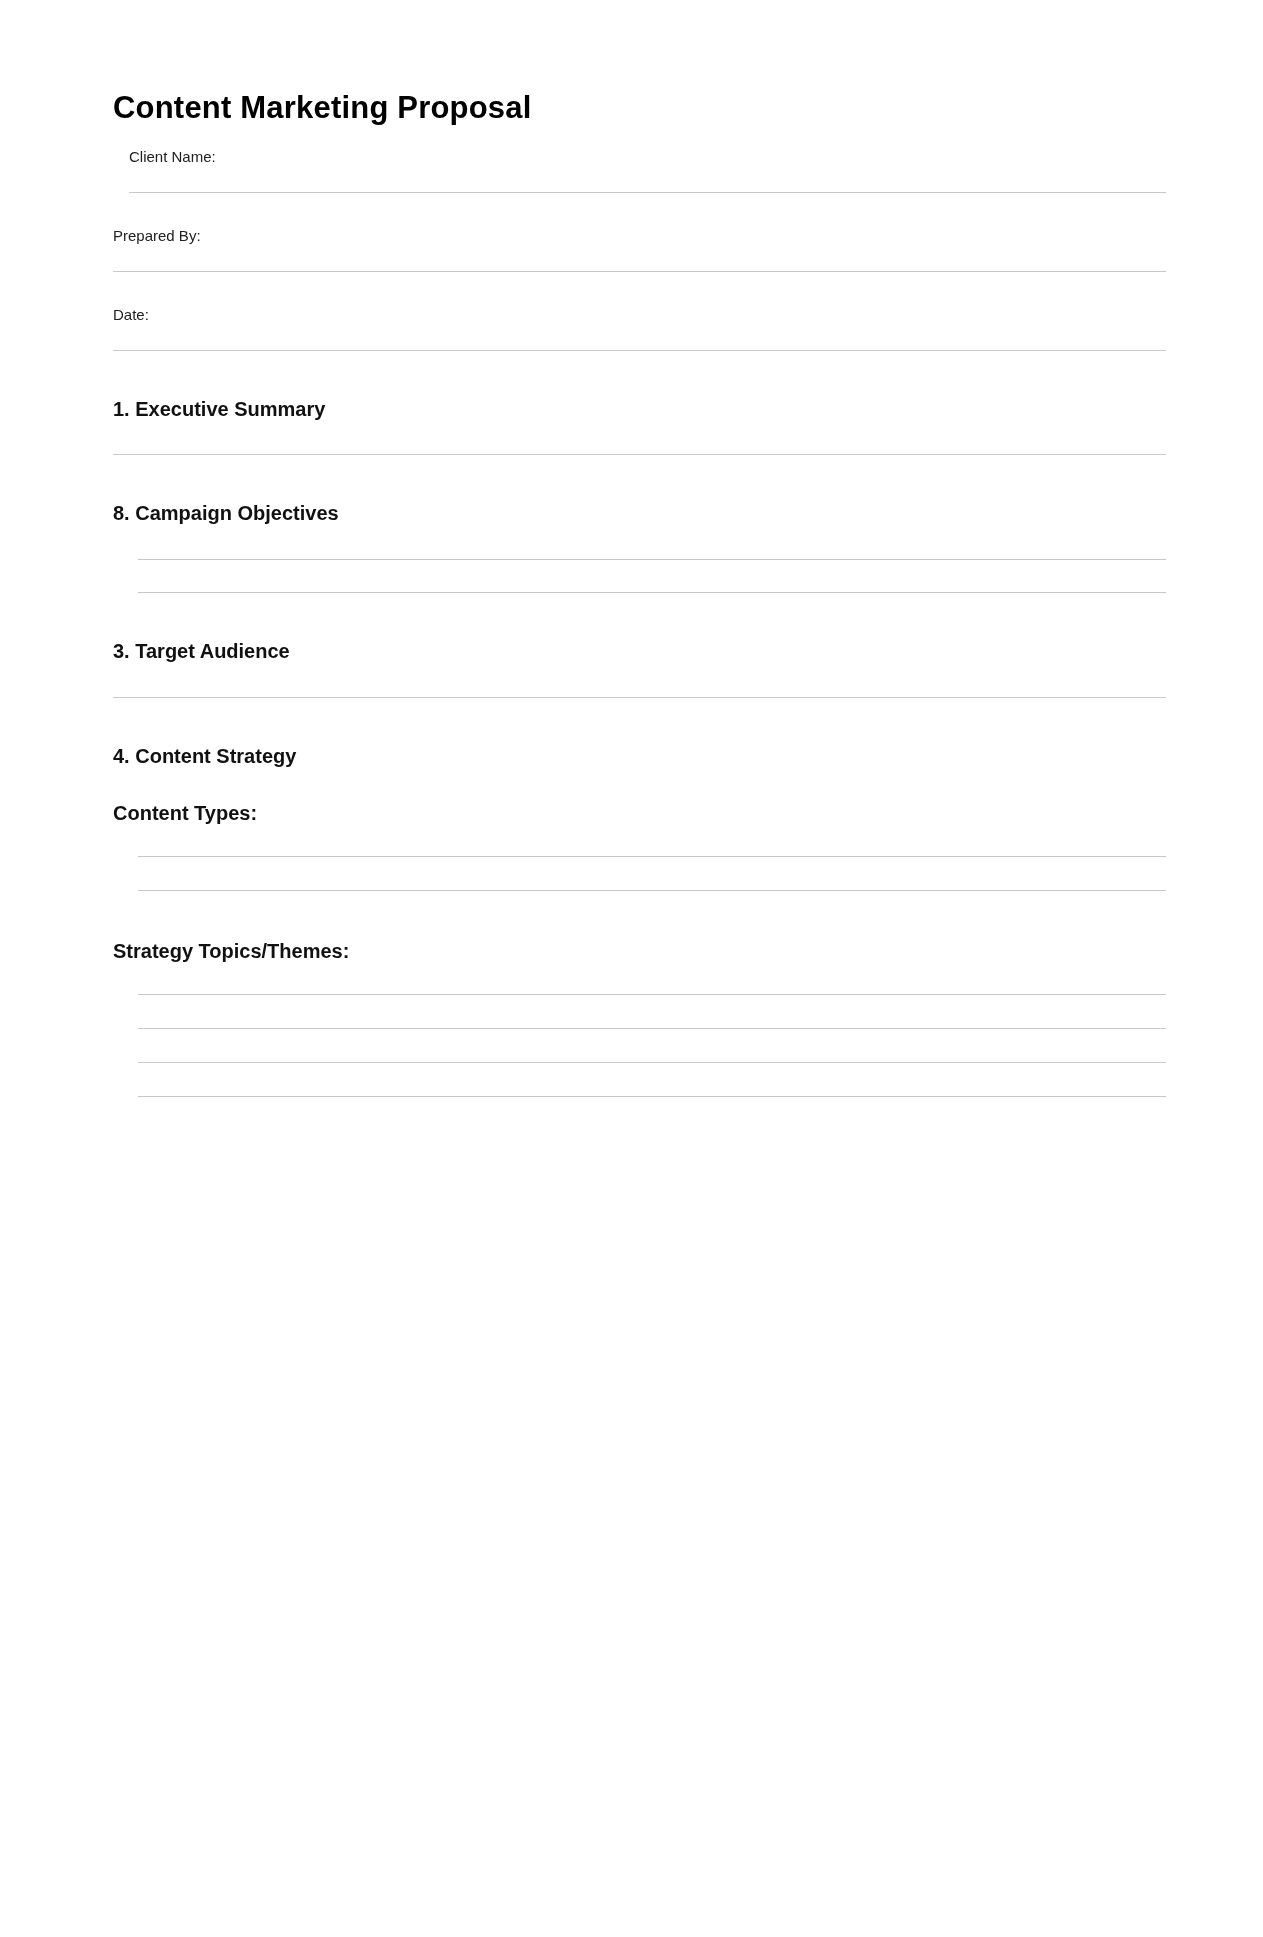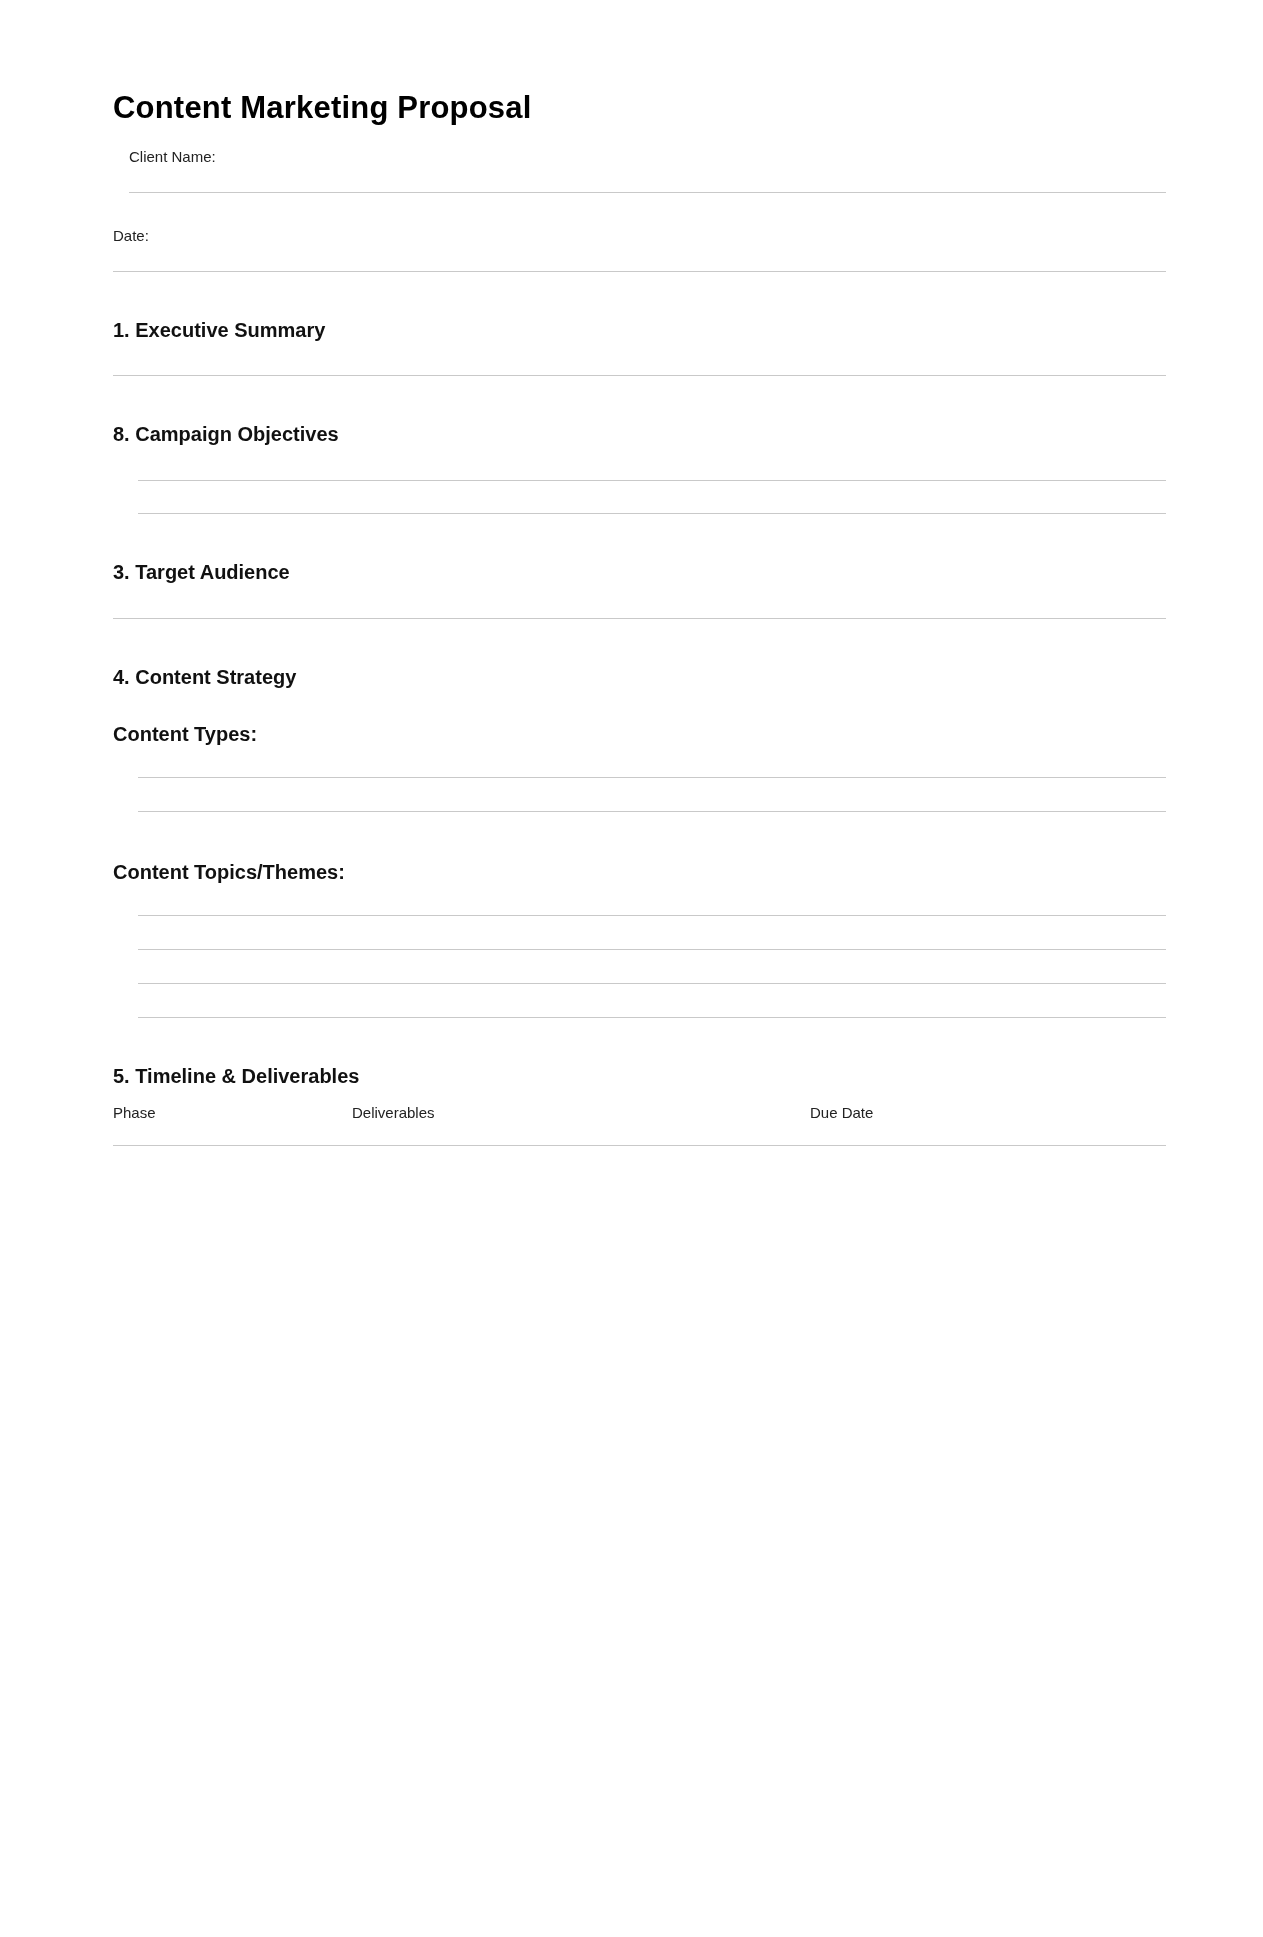--- a/index.html
+++ b/index.html
@@ -79,20 +79,24 @@
 
 <div class="page">
 
   <h1 class="doc-title">Content Marketing Proposal</h1>
 
   <div class="meta-field first">
     <div class="meta-label">Client Name:</div>
     <div class="write-line blank-26"></div>
   </div>
 
+  <div class="meta-field">
+    <div class="meta-label">Prepared By:</div>
+    <div class="write-line blank-26"></div>
+  </div>
 
   <div class="meta-field">
     <div class="meta-label">Date:</div>
     <div class="write-line blank-26"></div>
   </div>
 
   <div>
     <h2 class="section-heading">1. Executive Summary</h2>
     <div class="write-line blank-32"></div>
   </div>
@@ -111,34 +115,25 @@
   <div>
     <h2 class="section-heading">4. Content Strategy</h2>
 
     <div>
       <div class="sub-label first">Content Types:</div>
       <div class="write-line blank-33 indent"></div>
       <div class="write-line blank-33 indent"></div>
     </div>
 
     <div>
-      <div class="sub-label">Content Topics/Themes:</div>
+      <div class="sub-label">Strategy Topics/Themes:</div>
       <div class="write-line blank-33 indent"></div>
       <div class="write-line blank-33 indent"></div>
     </div>
 
     <div>
       <div class="write-line blank-33 indent"></div>
       <div class="write-line blank-33 indent"></div>
     </div>
   </div>
 
-  <div>
-    <h2 class="section-heading">5. Timeline &amp; Deliverables</h2>
-    <div class="table-header">
-      <div class="col-phase">Phase</div>
-      <div class="col-deliverables">Deliverables</div>
-      <div class="col-due">Due Date</div>
-    </div>
-    <div class="write-line blank-22"></div>
-  </div>
 
 </div>
 
 </body></html>

